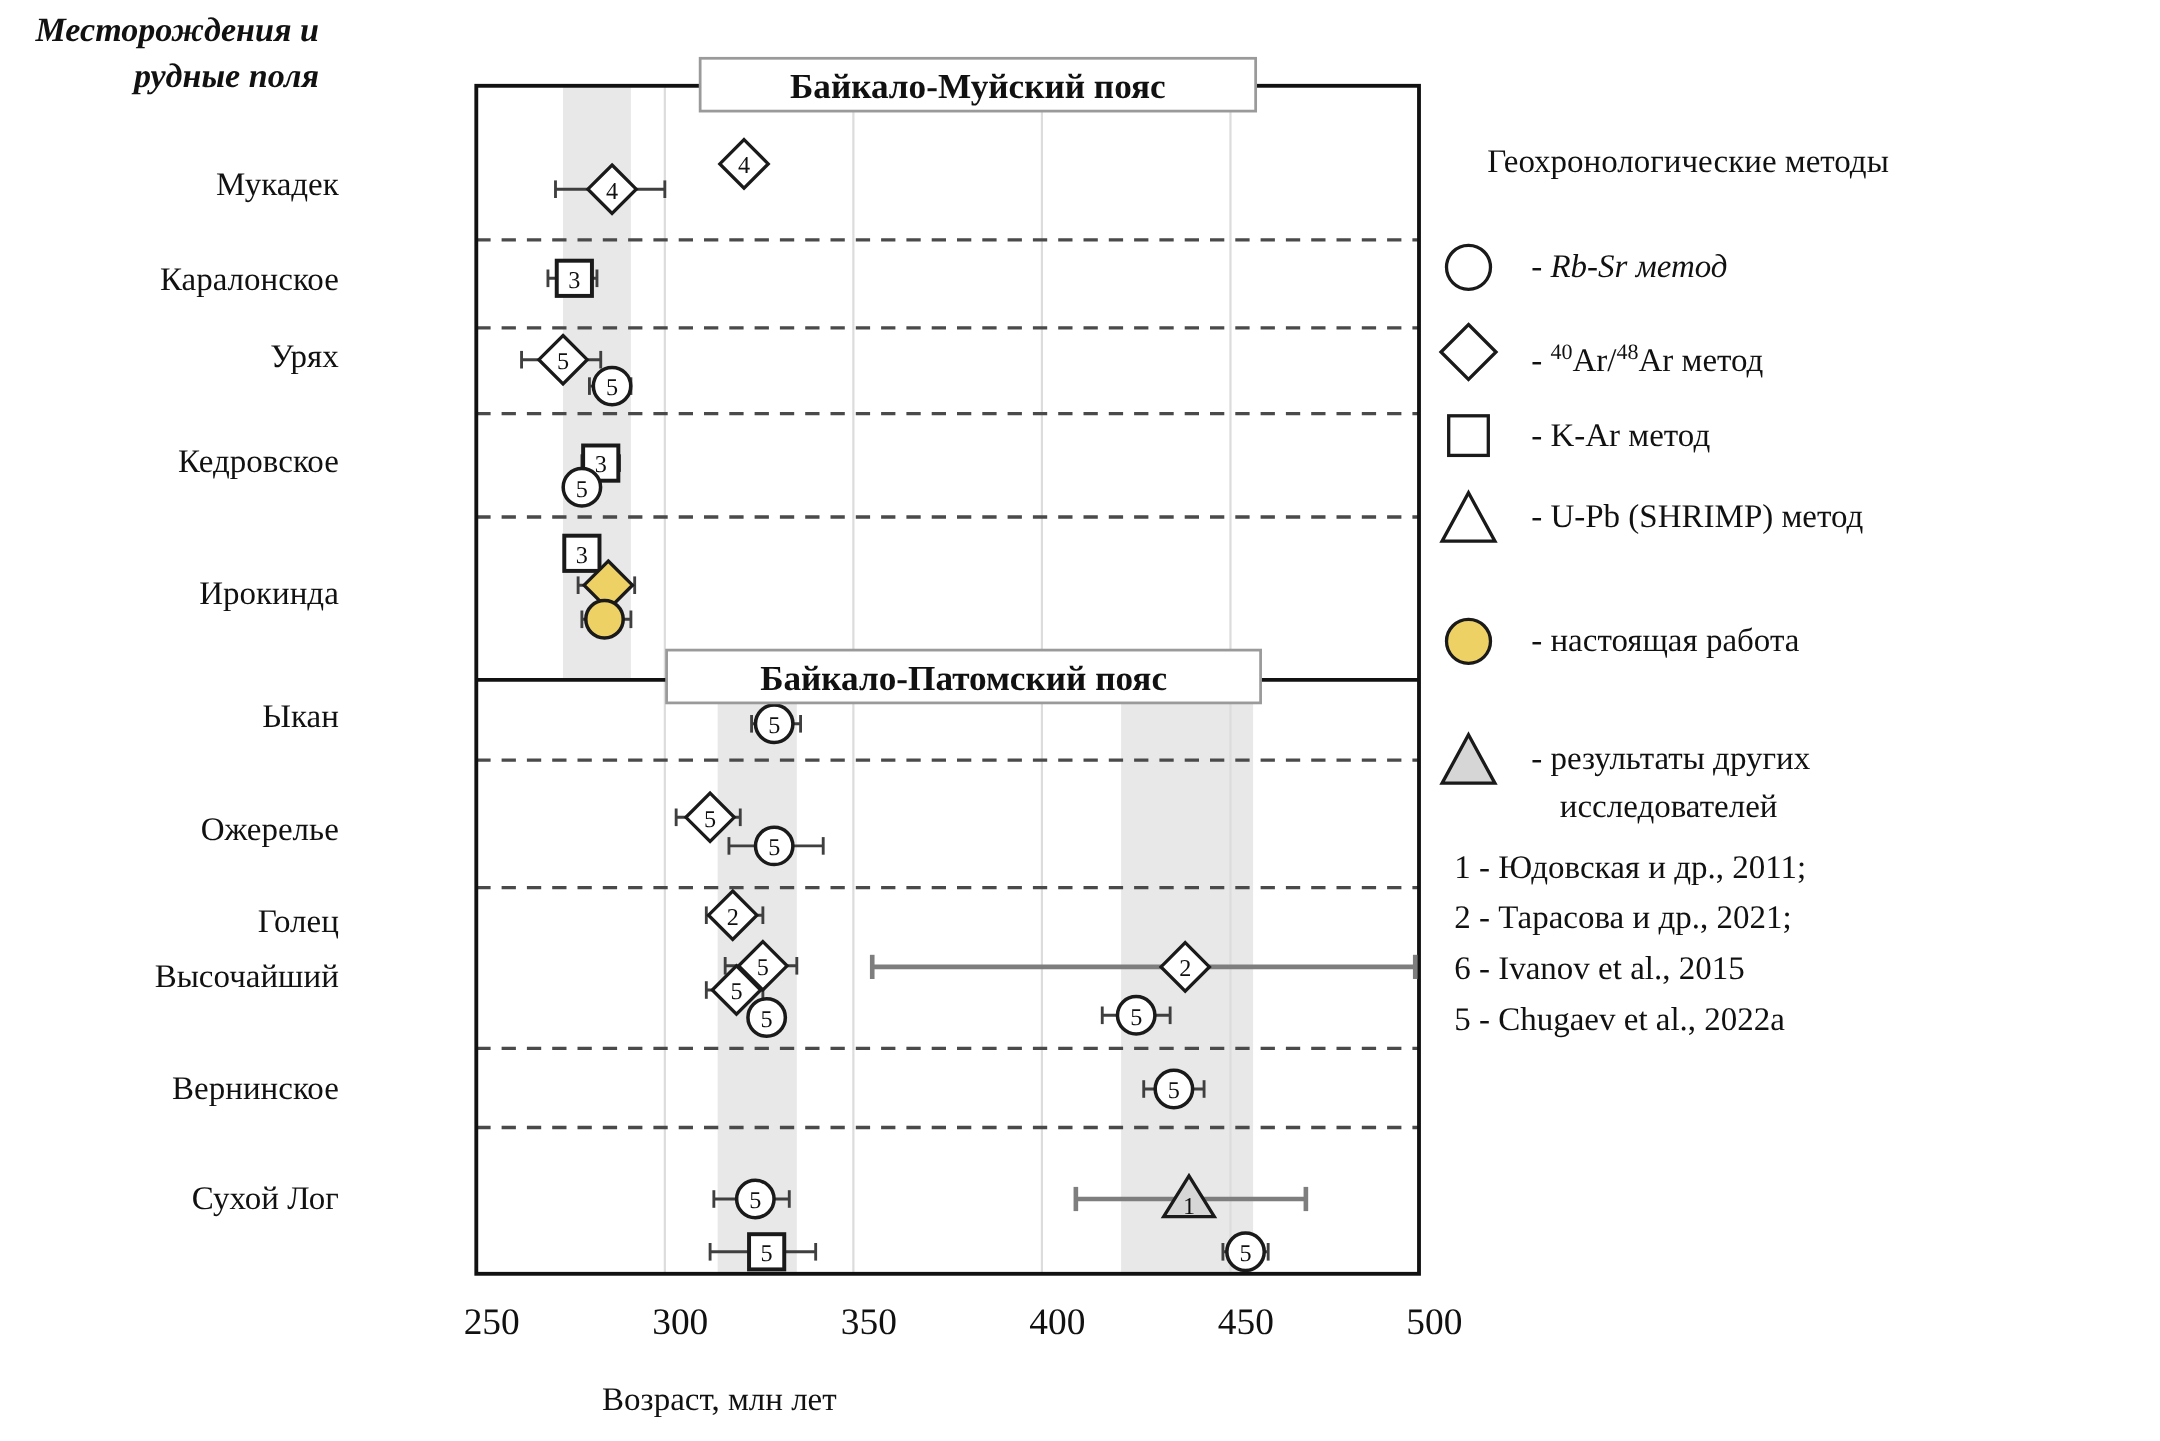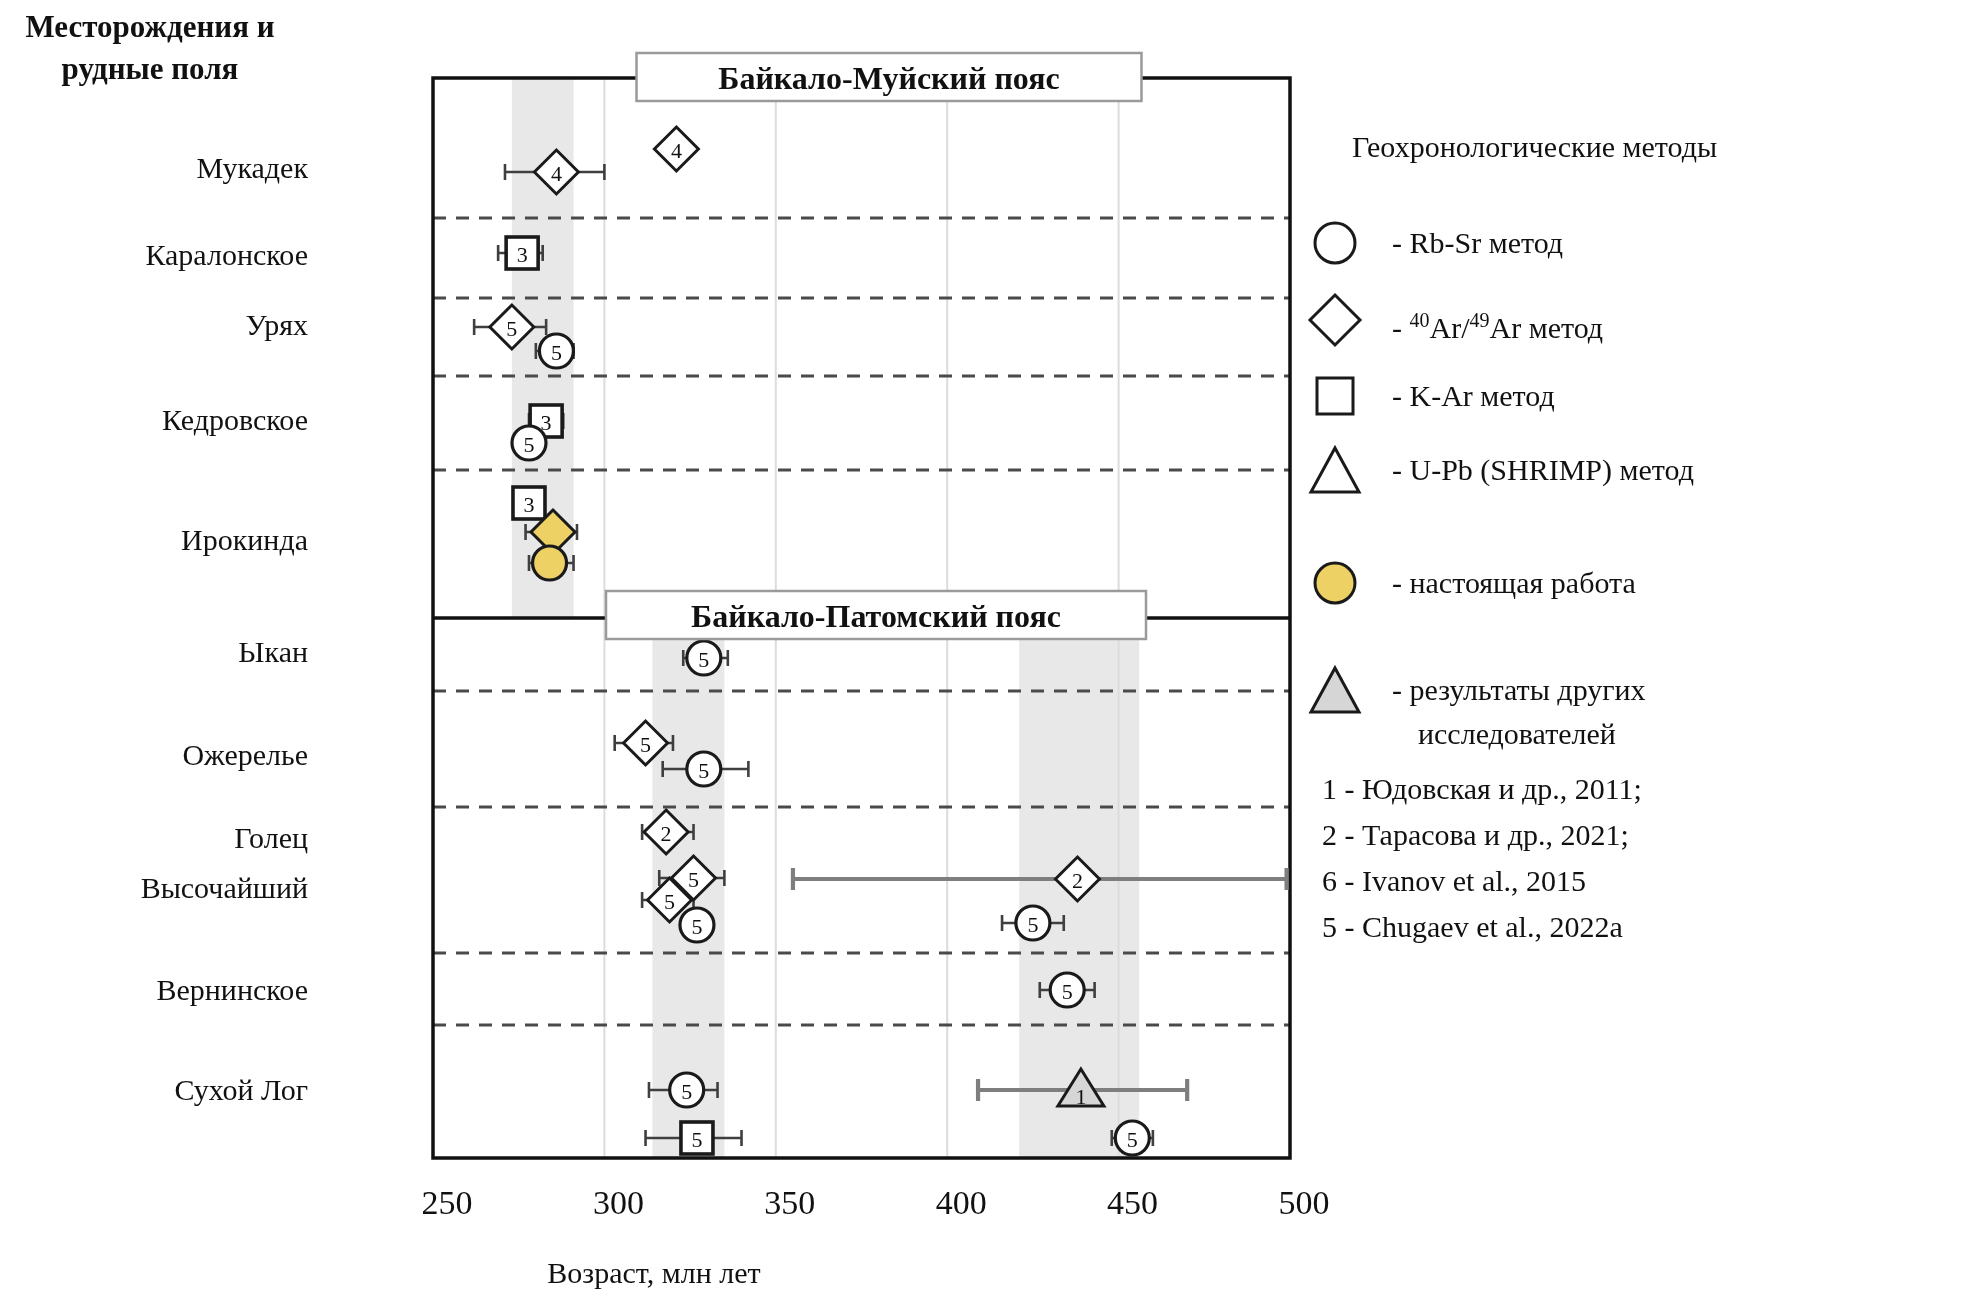--- a/index.html
+++ b/index.html
@@ -1,22 +1,22 @@
 <!DOCTYPE html>
 <html><head>
 <meta charset="utf-8">
 <style>
   html,body{margin:0;padding:0;background:#ffffff;}
   .canvas{
     position:relative;width:1964px;height:1310px;background:#ffffff;
     font-family:"Liberation Serif","DejaVu Serif",serif;color:#111;overflow:hidden;
   }
   .fig-header{
-    position:absolute;left:10px;top:6px;width:280px;text-align:center;
-    font-weight:bold;font-size:31px;line-height:42px;
+    position:absolute;left:10px;top:6px;width:280px;text-align:right;
+    font-weight:bold;font-size:31px;line-height:42px;font-style:italic;
   }
   .row-label{
     position:absolute;width:300px;text-align:right;font-size:30px;line-height:34px;
     transform:translateY(-50%);
   }
   .legend-title{position:absolute;left:1328px;top:130px;font-size:30px;margin-left:24px;}
   .legend-item-icon{position:absolute;left:1305px;width:60px;height:60px;}
   .legend-item-text{position:absolute;left:1392px;font-size:30px;line-height:44px;white-space:nowrap;}
   .legend-item-text sup{font-size:20px;}
   .legend-refs{position:absolute;left:1322px;top:766px;font-size:30px;line-height:46px;white-space:nowrap;}
@@ -184,25 +184,25 @@
       <div class="row-label" style="left: 8px; top: 888px;">Высочайший</div>
       <div class="row-label" style="left: 8px; top: 990px;">Вернинское</div>
       <div class="row-label" style="left: 8px; top: 1090px;">Сухой Лог</div>
     </div>
 
   <div class="legend-title">Геохронологические методы</div>
   <div id="legend-items">
       <div class="legend-item-icon" style="top: 213px;"><svg width="60" height="60">
           <circle cx="30" cy="30" r="20" fill="#fff" stroke="#1A1A1A" stroke-width="3"></circle>
         </svg></div>
-      <div class="legend-item-text" style="top: 221px;">- Rb-Sr метод</div>
+      <div class="legend-item-text" style="top: 221px; font-style: italic;">- Rb-Sr метод</div>
       <div class="legend-item-icon" style="top: 290px;"><svg width="60" height="60">
           <polygon points="30,5 55,30 30,55 5,30" fill="#fff" stroke="#1A1A1A" stroke-width="3"></polygon>
         </svg></div>
-      <div class="legend-item-text" style="top: 298px;">- <sup>40</sup>Ar/<sup>49</sup>Ar метод</div>
+      <div class="legend-item-text" style="top: 298px;">- <sup>40</sup>Ar/<sup>48</sup>Ar метод</div>
       <div class="legend-item-icon" style="top: 366px;"><svg width="60" height="60">
           <rect x="12" y="12" width="36" height="36" fill="#fff" stroke="#1A1A1A" stroke-width="3"></rect>
         </svg></div>
       <div class="legend-item-text" style="top: 374px;">- K-Ar метод</div>
       <div class="legend-item-icon" style="top: 440px;"><svg width="60" height="60">
           <polygon points="30,8 54,52 6,52" fill="#fff" stroke="#1A1A1A" stroke-width="3"></polygon>
         </svg></div>
       <div class="legend-item-text" style="top: 448px;">- U-Pb (SHRIMP) метод</div>
       <div class="legend-item-icon" style="top: 553px;"><svg width="60" height="60">
           <circle cx="30" cy="30" r="20" fill="#EDD164" stroke="#1A1A1A" stroke-width="3"></circle>

